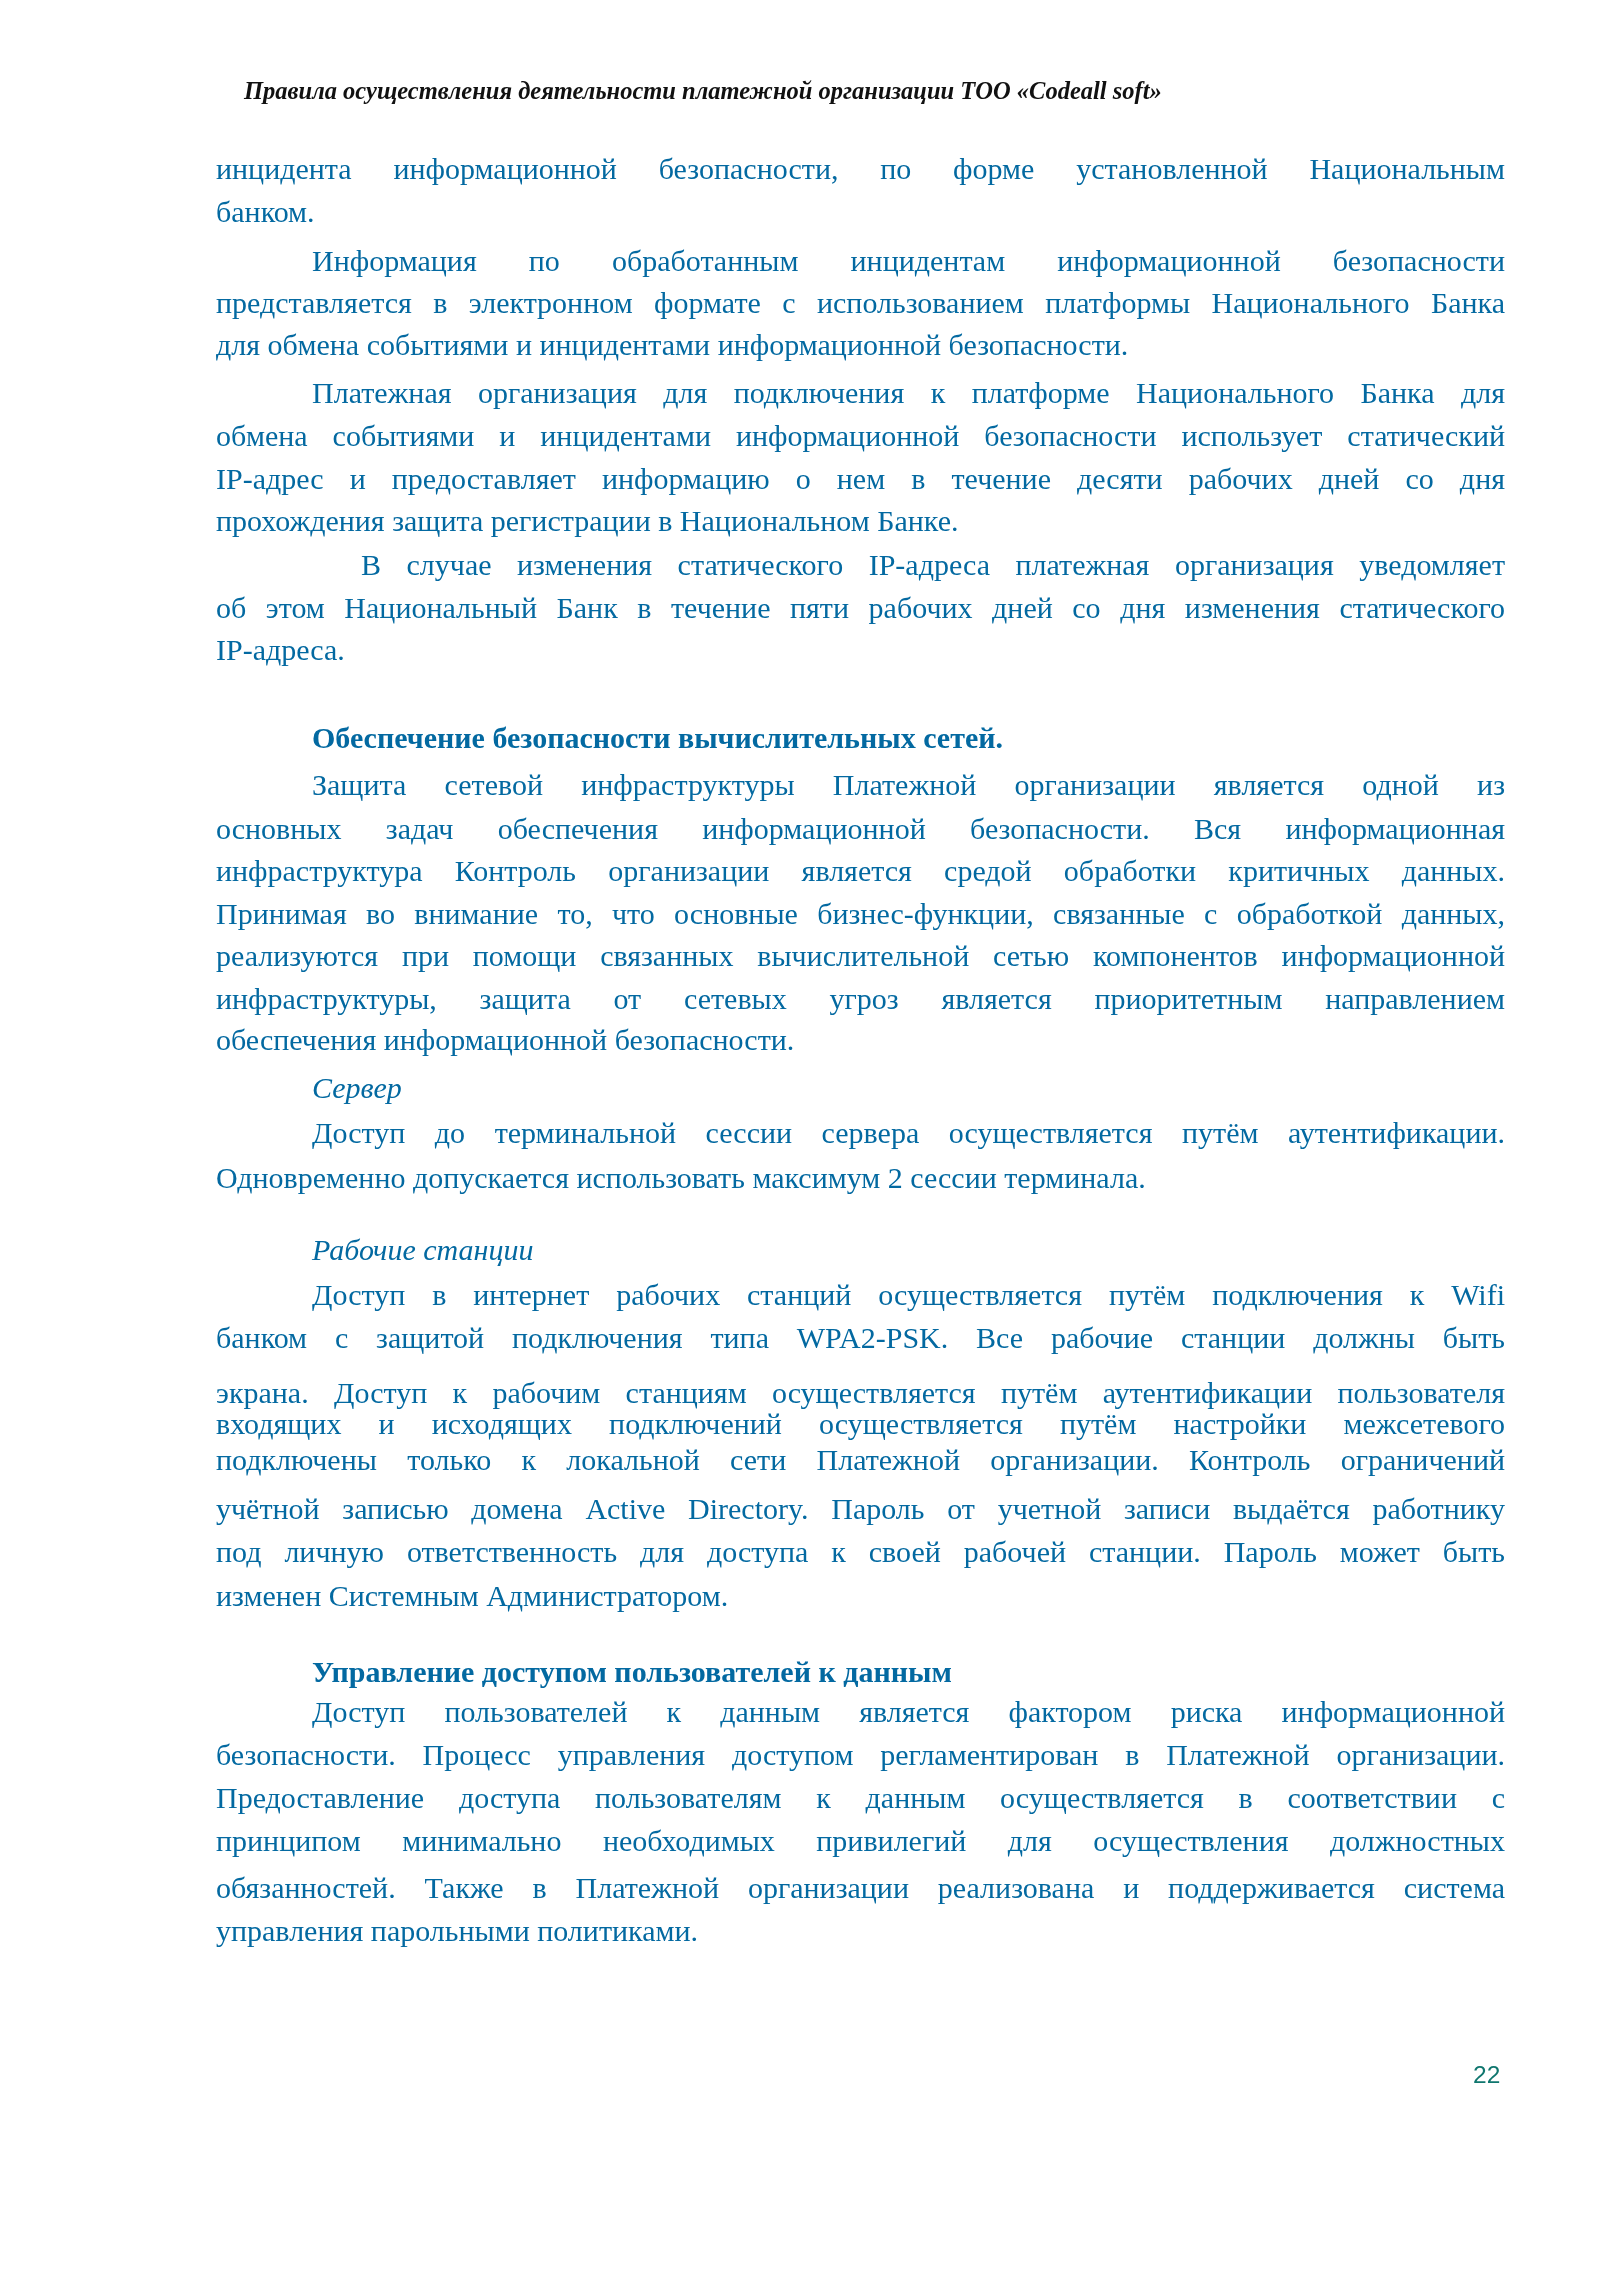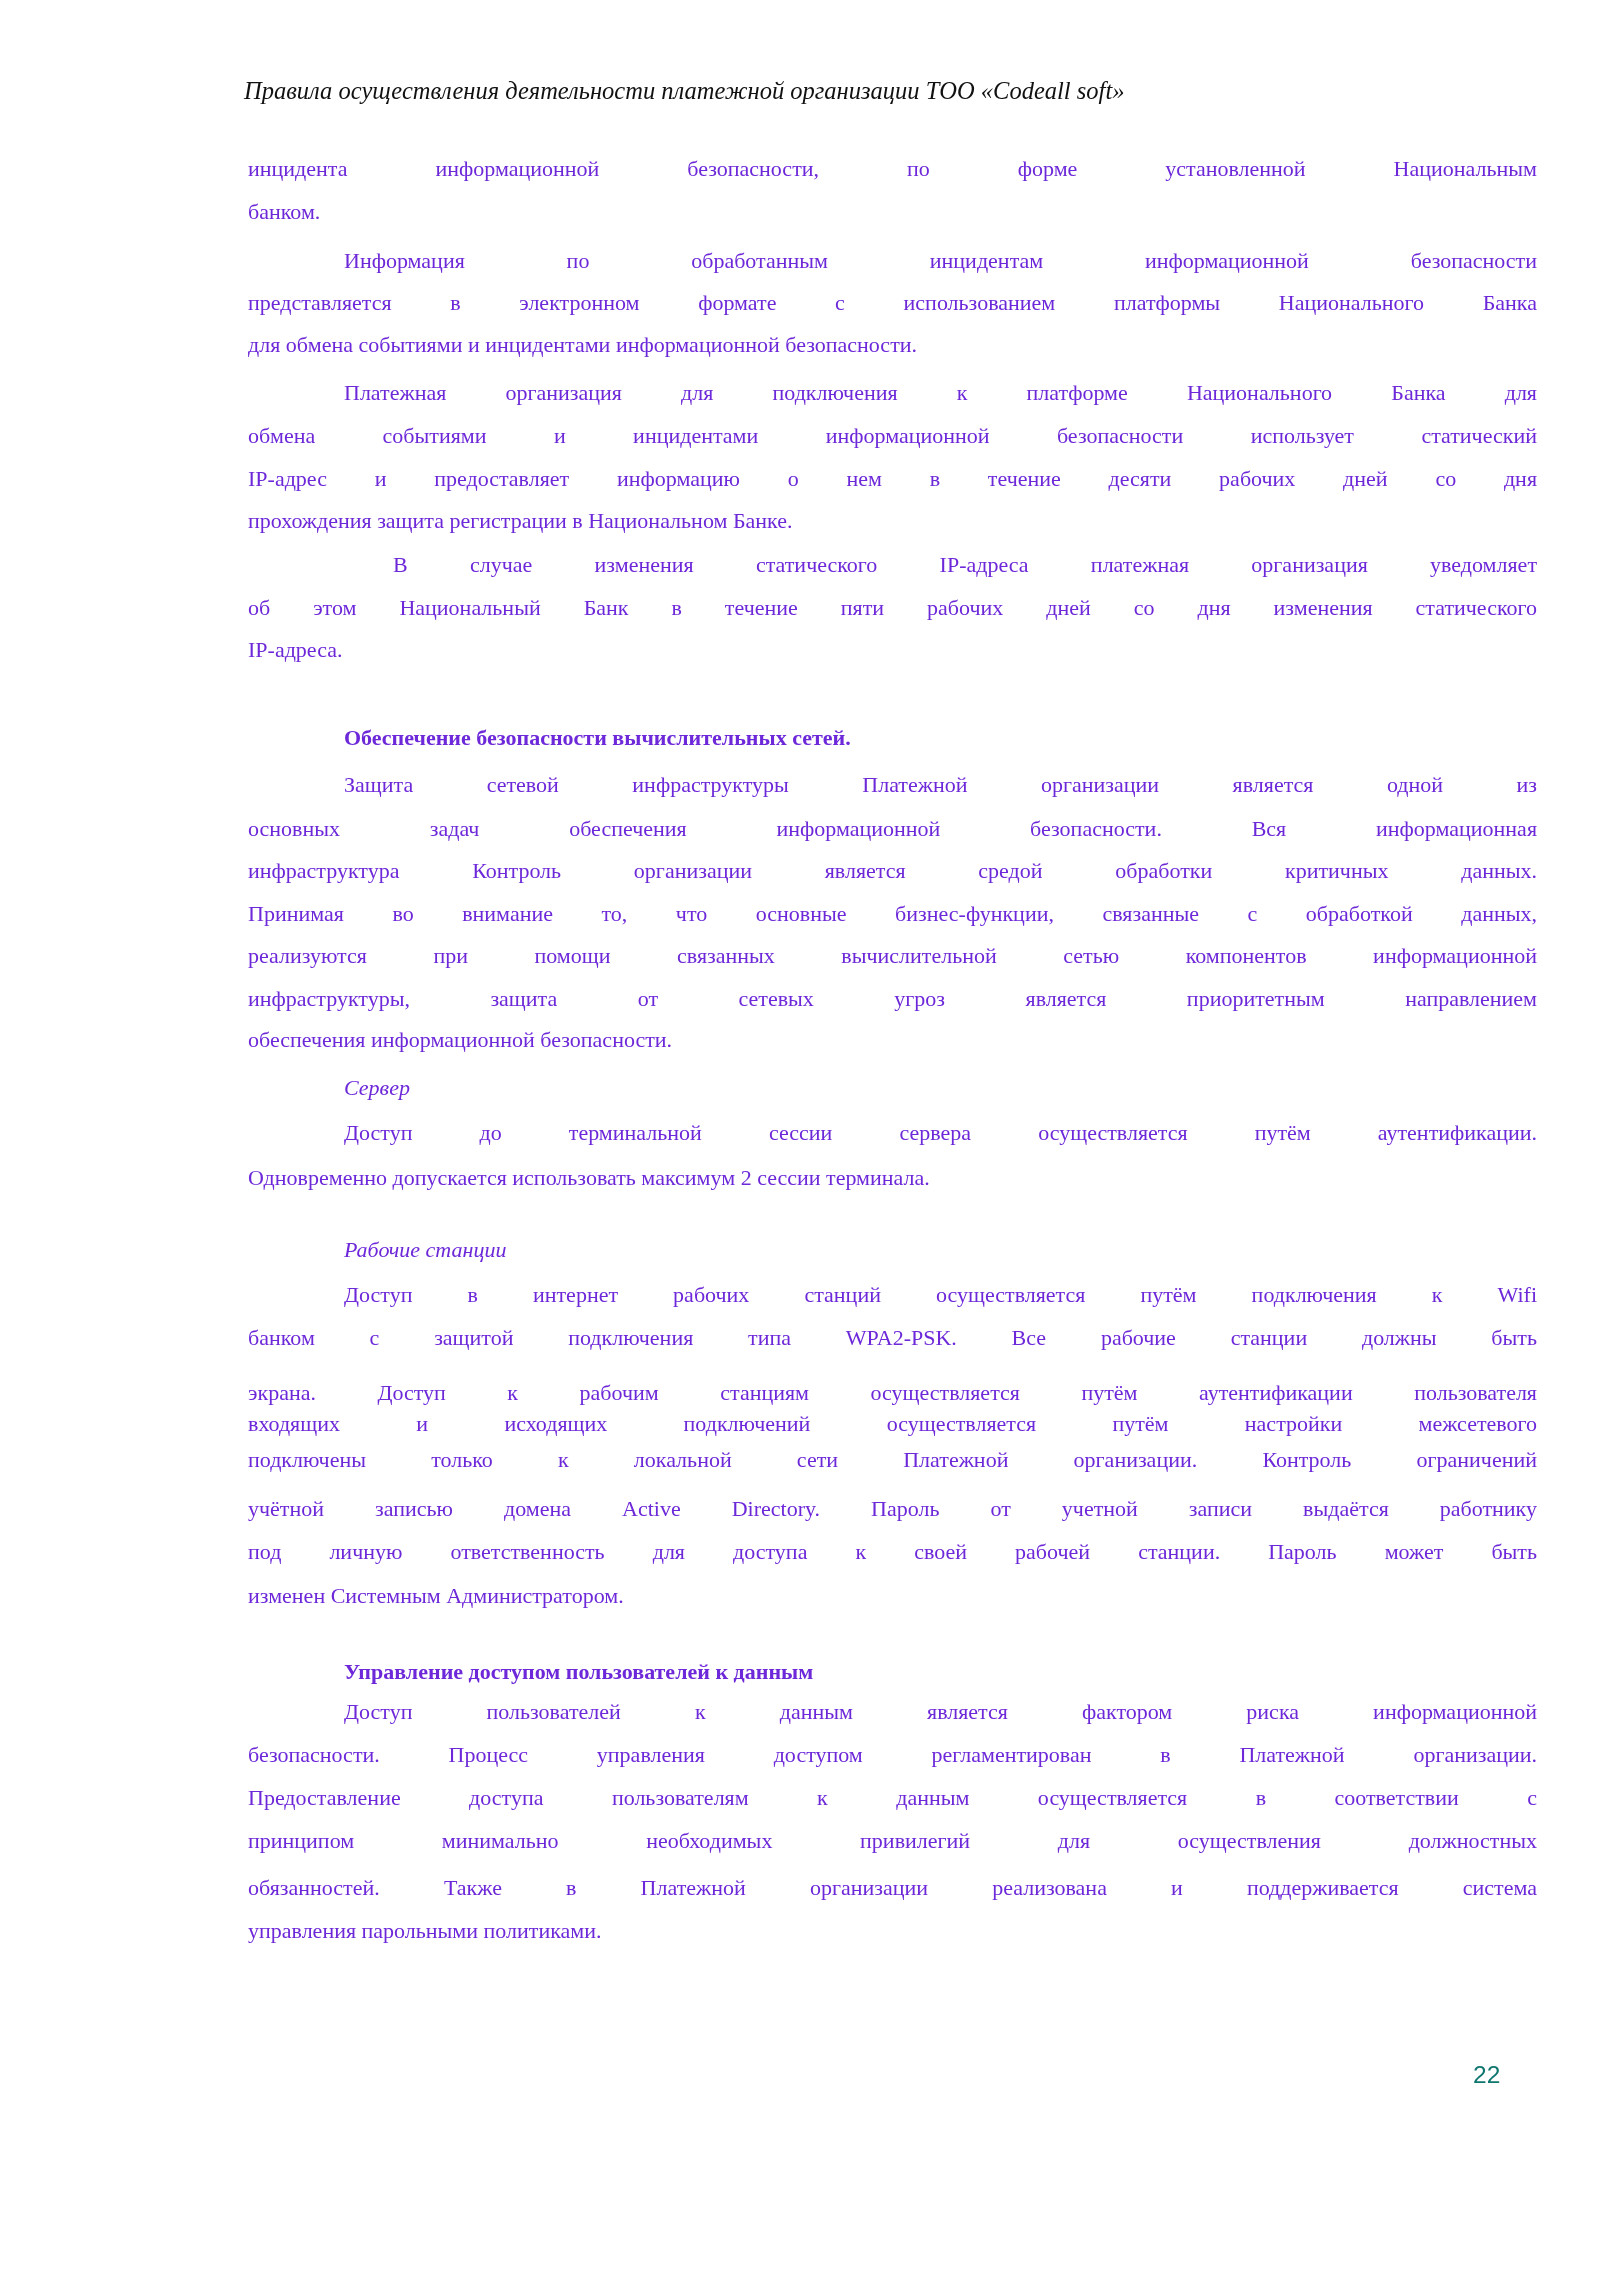--- a/index.html
+++ b/index.html
@@ -1,28 +1,27 @@
 <!DOCTYPE html>
 <html><head>
 <meta charset="utf-8">
 <style>
   html, body { margin: 0; padding: 0; background: #ffffff; }
   body { width: 1621px; height: 2293px; position: relative; overflow: hidden; }
   .page { position: absolute; left: 0; top: 0; width: 1621px; height: 2293px; background: #ffffff; color: #000000; }
   .header {
     position: absolute; left: 244px; top: 74px; width: 980px; height: 33px;
     font-family: "Liberation Serif", "DejaVu Serif", serif; font-style: italic;
-    font-size: 24.5px; line-height: 33px; white-space: nowrap; color: #111;
+    font-size: 24.5px; line-height: 33px; white-space: nowrap; color: #111; font-weight: bold;
   }
   .ln {
     position: absolute; left: 216px; width: 1289px; height: 39px;
     font-family: "Liberation Serif", "DejaVu Serif", serif;
-    font-size: 22px; line-height: 39px; white-space: nowrap; color: #6d28d9;
+    font-size: 30px; line-height: 39px; white-space: nowrap; color: #0369a1;
     overflow: visible;
-    margin-left: 32px;
   }
   .ln.j { text-align: justify; text-align-last: justify; white-space: normal; }
   .ln.i1 { left: 312px; width: 1193px; }
   .ln.i2 { left: 361px; width: 1144px; }
   .ln.b { font-weight: bold; }
   .ln.it { font-style: italic; }
   .pagenum {
     position: absolute; left: 1473px; top: 2060px; width: 39px; height: 29px;
     font-family: "Liberation Sans", "DejaVu Sans", sans-serif; font-size: 24.5px; line-height: 29px; color: #0f766e;
   }

